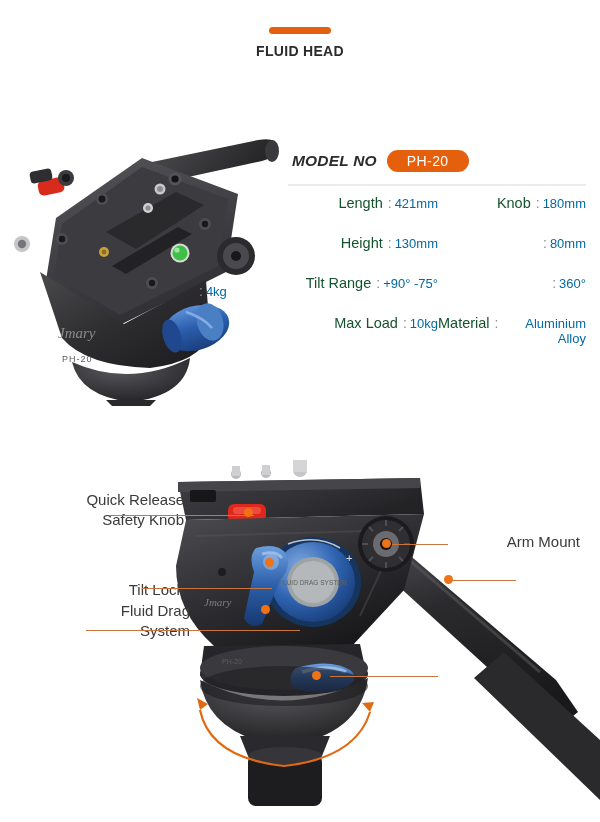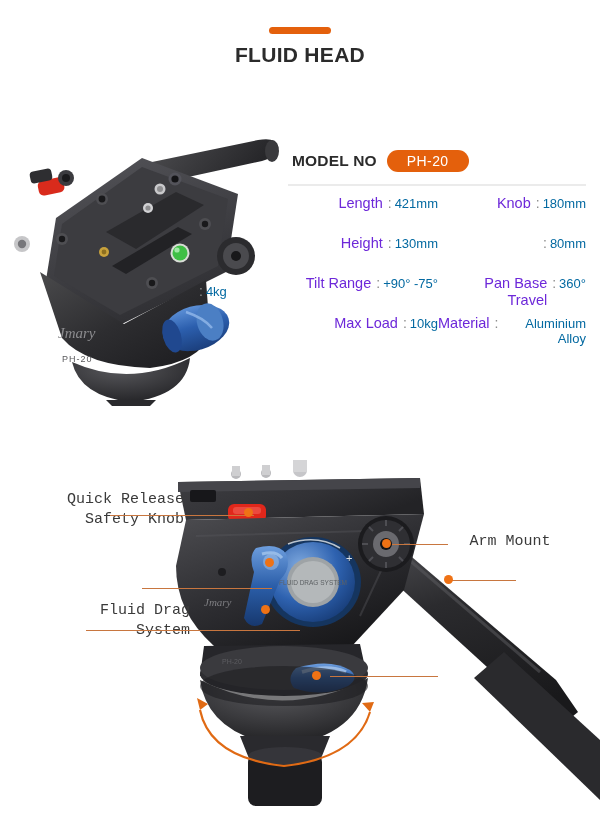--- a/index.html
+++ b/index.html
@@ -10,49 +10,49 @@
   }
   .page{position:relative;width:600px;height:822px;}
 
   
   .title-bar{
     position:absolute;left:269px;top:27px;width:62px;height:7px;
     background:#e4600c;border-radius:4px;
   }
   .title{
     position:absolute;left:0;top:43px;width:600px;text-align:center;
-    font-size:21px;font-weight:bold;color:#2b2b2b;letter-spacing:.3px;
+    font-size:14px;font-weight:bold;color:#2b2b2b;letter-spacing:.3px;
   }
 
   
   .photo-top{position:absolute;left:0px;top:66px;width:285px;height:340px;}
 
   
   .spec{position:absolute;left:286px;top:146px;width:300px;}
   .spec-head{display:flex;align-items:center;gap:10px;padding-left:6px;height:30px;}
-  .spec-head .lbl{font-size:15.5px;font-weight:bold;color:#2b2b2b;letter-spacing:.2px;}
+  .spec-head .lbl{font-size:15.5px;font-weight:bold;color:#2b2b2b;letter-spacing:.2px;font-style:italic;}
   .badge{
     background:#e4600c;color:#ffffff;border-radius:13px;
     padding:3px 20px;font-size:14px;letter-spacing:.4px;
   }
   .divider{height:2px;background:#ebebeb;margin:8px 0 5px 2px;}
   .spec-grid{display:grid;grid-template-columns:152px 148px;}
   .cell{min-height:36px;display:flex;align-items:flex-start;justify-content:flex-end;padding-top:4px;}
   .kv{display:flex;align-items:baseline;line-height:1.18;}
-  .k{font-size:14.5px;color:#6d28d9;text-align:right;white-space:pre-line;}
+  .k{font-size:14.5px;color:#14532d;text-align:right;white-space:pre-line;}
   .sep{font-size:14px;color:#8d8d8d;margin:0 3px 0 5px;}
   .v{font-size:13px;color:#0369a1;}
   .v.wrap{max-width:96px;text-align:right;}
   .kv.stack{align-items:baseline;}
 
   
   .diagram{position:absolute;left:0;top:440px;width:600px;height:382px;}
-  .callout{position:absolute;font-size:15px;color:#3a3a3a;line-height:1.32;white-space:pre-line;font-family:Liberation Mono, monospace;}
+  .callout{position:absolute;font-size:15px;color:#3a3a3a;line-height:1.32;white-space:pre-line;}
   .c-left{text-align:right;}
-  .c-right{text-align:center;}
+  .c-right{text-align:right;}
   .lead{position:absolute;height:1.4px;background:#c8763f;}
   .dot{position:absolute;width:9px;height:9px;border-radius:50%;background:#ef7215;}
 </style>
 </head>
 <body>
 
 <div class="page">
 
   <div class="title-bar"></div>
   <div class="title">FLUID HEAD</div>
@@ -197,22 +197,20 @@
 
       <div class="cell">
         <span class="kv">
             <span class="k">Tilt Range</span>
             <span class="sep">:</span>
             <span class="v">+90° -75°</span>
           </span>
       </div>
       <div class="cell">
         <span class="kv stack">
-            <span class="k">Pan Base
-Travel</span>
             <span class="sep">:</span>
             <span class="v">360°</span>
           </span>
       </div>
 
       <div class="cell">
         <span class="kv">
             <span class="k">Max Load</span>
             <span class="sep">:</span>
             <span class="v">10kg</span>
@@ -356,20 +354,21 @@
       <g>
         <path d="M200 270 Q210 318 284 326 Q356 318 370 272" stroke="#e06a14" stroke-width="2.2" fill="none"></path>
         <path d="M200 270 l-3 -12 l11 6 Z" fill="#e06a14"></path>
         <path d="M370 272 l-8 -9 l12 -1 Z" fill="#e06a14"></path>
       </g>
     </svg>
 
     
     <div class="callout c-left" style="left:24px;top:50px;width:160px;">Quick Release
 Safety Knob</div>
+    <div class="callout c-left" style="left:74px;top:140px;width:110px;">Tilt Lock</div>
     <div class="callout c-left" style="left:24px;top:161px;width:166px;">Fluid Drag
  System</div>
     <div class="callout c-right" style="left:440px;top:92px;width:140px;">Arm Mount</div>
     
 
     
     <div class="lead" style="left:110px;top:75px;width:144px;"></div>
     <div class="dot" style="left:244px;top:68px;"></div>
 
     <div class="lead" style="left:142px;top:148px;width:130px;"></div>

